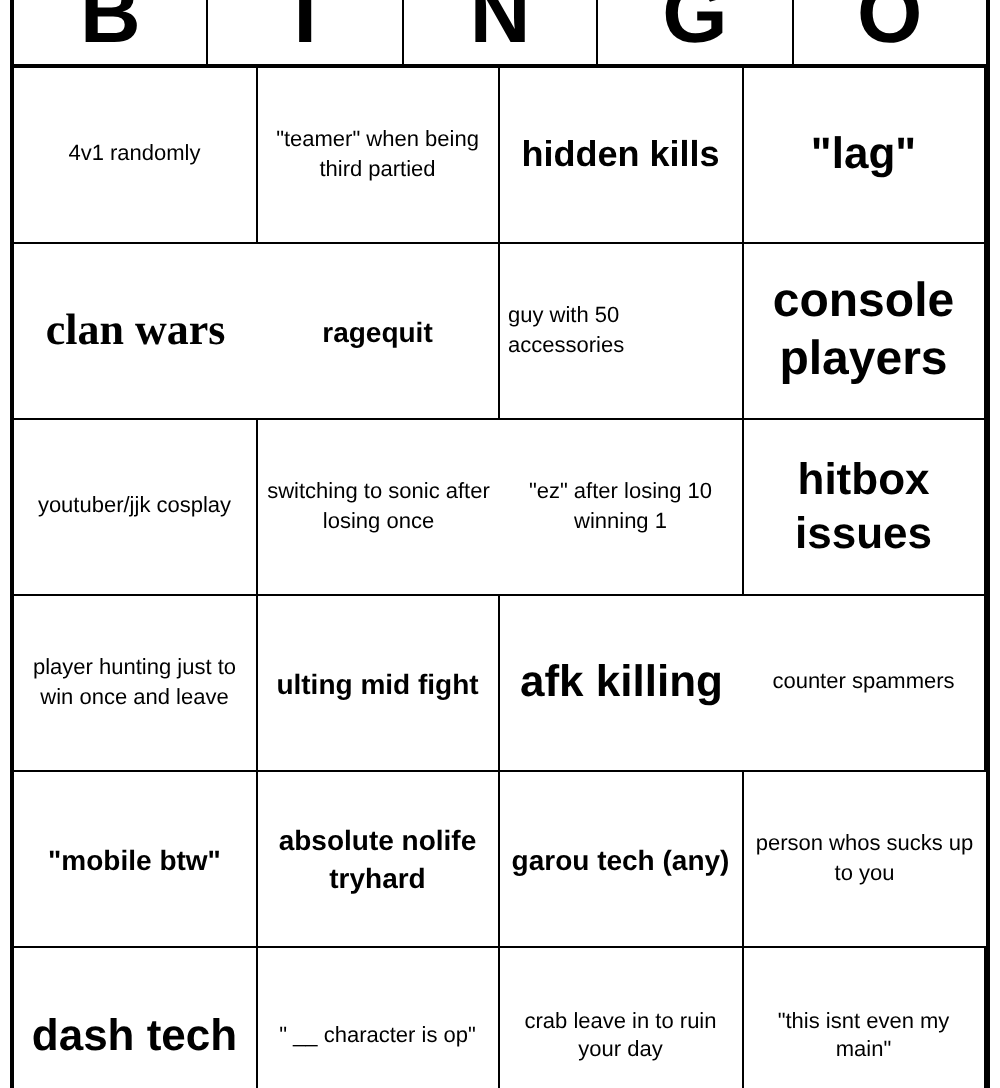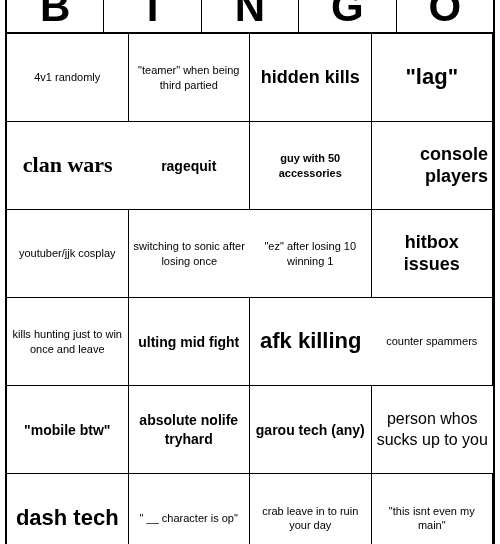--- a/index.html
+++ b/index.html
@@ -85,60 +85,60 @@
       <div class="cell">
         <span style="font-size: 22px; font-weight: bold; line-height: 1.2; text-align: center;">"lag"</span>
       </div>
       <div class="cell">
         <span style="font-size: 22px; font-weight: bold; line-height: 1.2; text-align: center; font-family: Liberation Serif, serif;">clan wars</span>
       </div>
       <div class="cell">
         <span style="font-size: 14px; font-weight: bold; line-height: 1.3; text-align: center;">ragequit</span>
       </div>
       <div class="cell">
-        <span style="font-size: 11px; font-weight: bold; line-height: 1.3; text-align: center;">guy with 50 accessories</span>
+        <span style="font-size: 11px; font-weight: normal; line-height: 1.3; text-align: left;">guy with 50 accessories</span>
       </div>
       <div class="cell">
-        <span style="font-size: 18px; font-weight: bold; line-height: 1.2; text-align: right;">console players</span>
+        <span style="font-size: 24px; font-weight: bold; line-height: 1.2; text-align: center;">console players</span>
       </div>
       <div class="cell">
         <span style="font-size: 11px; font-weight: normal; line-height: 1.3; text-align: center;">youtuber/jjk cosplay</span>
       </div>
       <div class="cell">
         <span style="font-size: 11px; font-weight: normal; line-height: 1.3; text-align: center;">switching to sonic after losing once</span>
       </div>
       <div class="cell">
         <span style="font-size: 11px; font-weight: normal; line-height: 1.3; text-align: center;">"ez" after losing 10 winning 1</span>
       </div>
       <div class="cell">
-        <span style="font-size: 18px; font-weight: bold; line-height: 1.2; text-align: center;">hitbox issues</span>
+        <span style="font-size: 22px; font-weight: bold; line-height: 1.2; text-align: center;">hitbox issues</span>
       </div>
       <div class="cell">
-        <span style="font-size: 11px; font-weight: normal; line-height: 1.3; text-align: center;">kills hunting just to win once and leave</span>
+        <span style="font-size: 11px; font-weight: normal; line-height: 1.3; text-align: center;">player hunting just to win once and leave</span>
       </div>
       <div class="cell">
         <span style="font-size: 14px; font-weight: bold; line-height: 1.3; text-align: center;">ulting mid fight</span>
       </div>
       <div class="cell">
         <span style="font-size: 22px; font-weight: bold; line-height: 1.2; text-align: center;">afk killing</span>
       </div>
       <div class="cell">
         <span style="font-size: 11px; font-weight: normal; line-height: 1.3; text-align: center;">counter spammers</span>
       </div>
       <div class="cell">
         <span style="font-size: 14px; font-weight: bold; line-height: 1.3; text-align: center;">"mobile btw"</span>
       </div>
       <div class="cell">
         <span style="font-size: 14px; font-weight: bold; line-height: 1.3; text-align: center;">absolute nolife tryhard</span>
       </div>
       <div class="cell">
         <span style="font-size: 14px; font-weight: bold; line-height: 1.3; text-align: left;">garou tech (any)</span>
       </div>
       <div class="cell">
-        <span style="font-size: 16px; font-weight: normal; line-height: 1.3; text-align: center;">person whos sucks up to you</span>
+        <span style="font-size: 11px; font-weight: normal; line-height: 1.3; text-align: center;">person whos sucks up to you</span>
       </div>
       <div class="cell">
         <span style="font-size: 22px; font-weight: bold; line-height: 1.2; text-align: center;">dash tech</span>
       </div>
       <div class="cell">
         <span style="font-size: 11px; font-weight: normal; line-height: 1.3; text-align: center;">" __ character is op"</span>
       </div>
       <div class="cell">
         <span style="font-size: 11px; font-weight: normal; line-height: 1.3; text-align: center;">crab leave in to ruin your day</span>
       </div>

